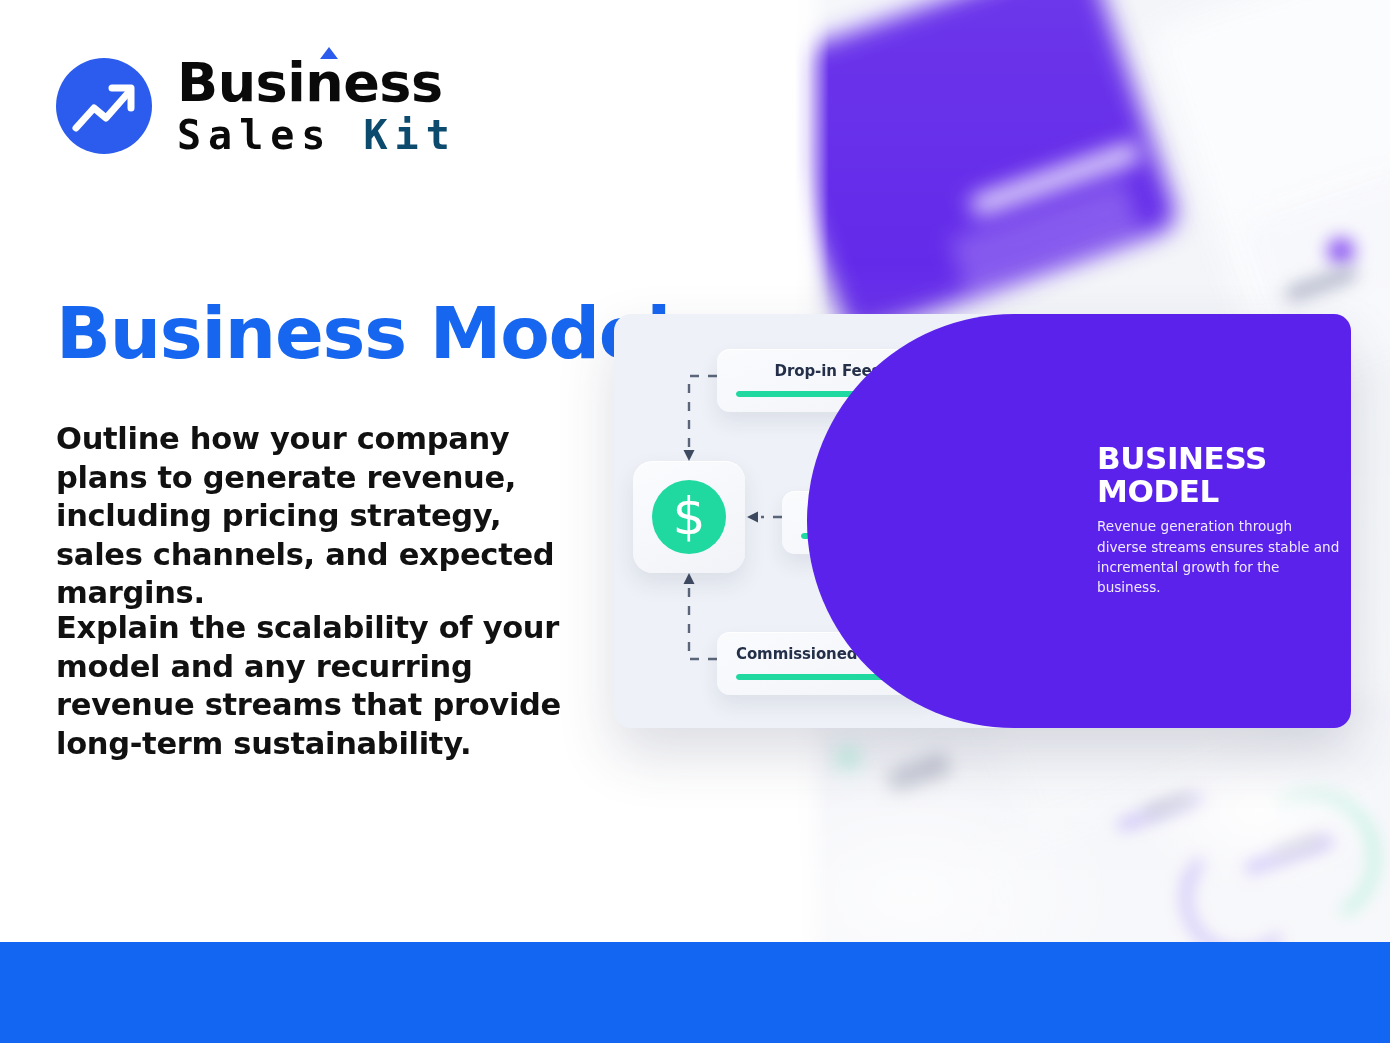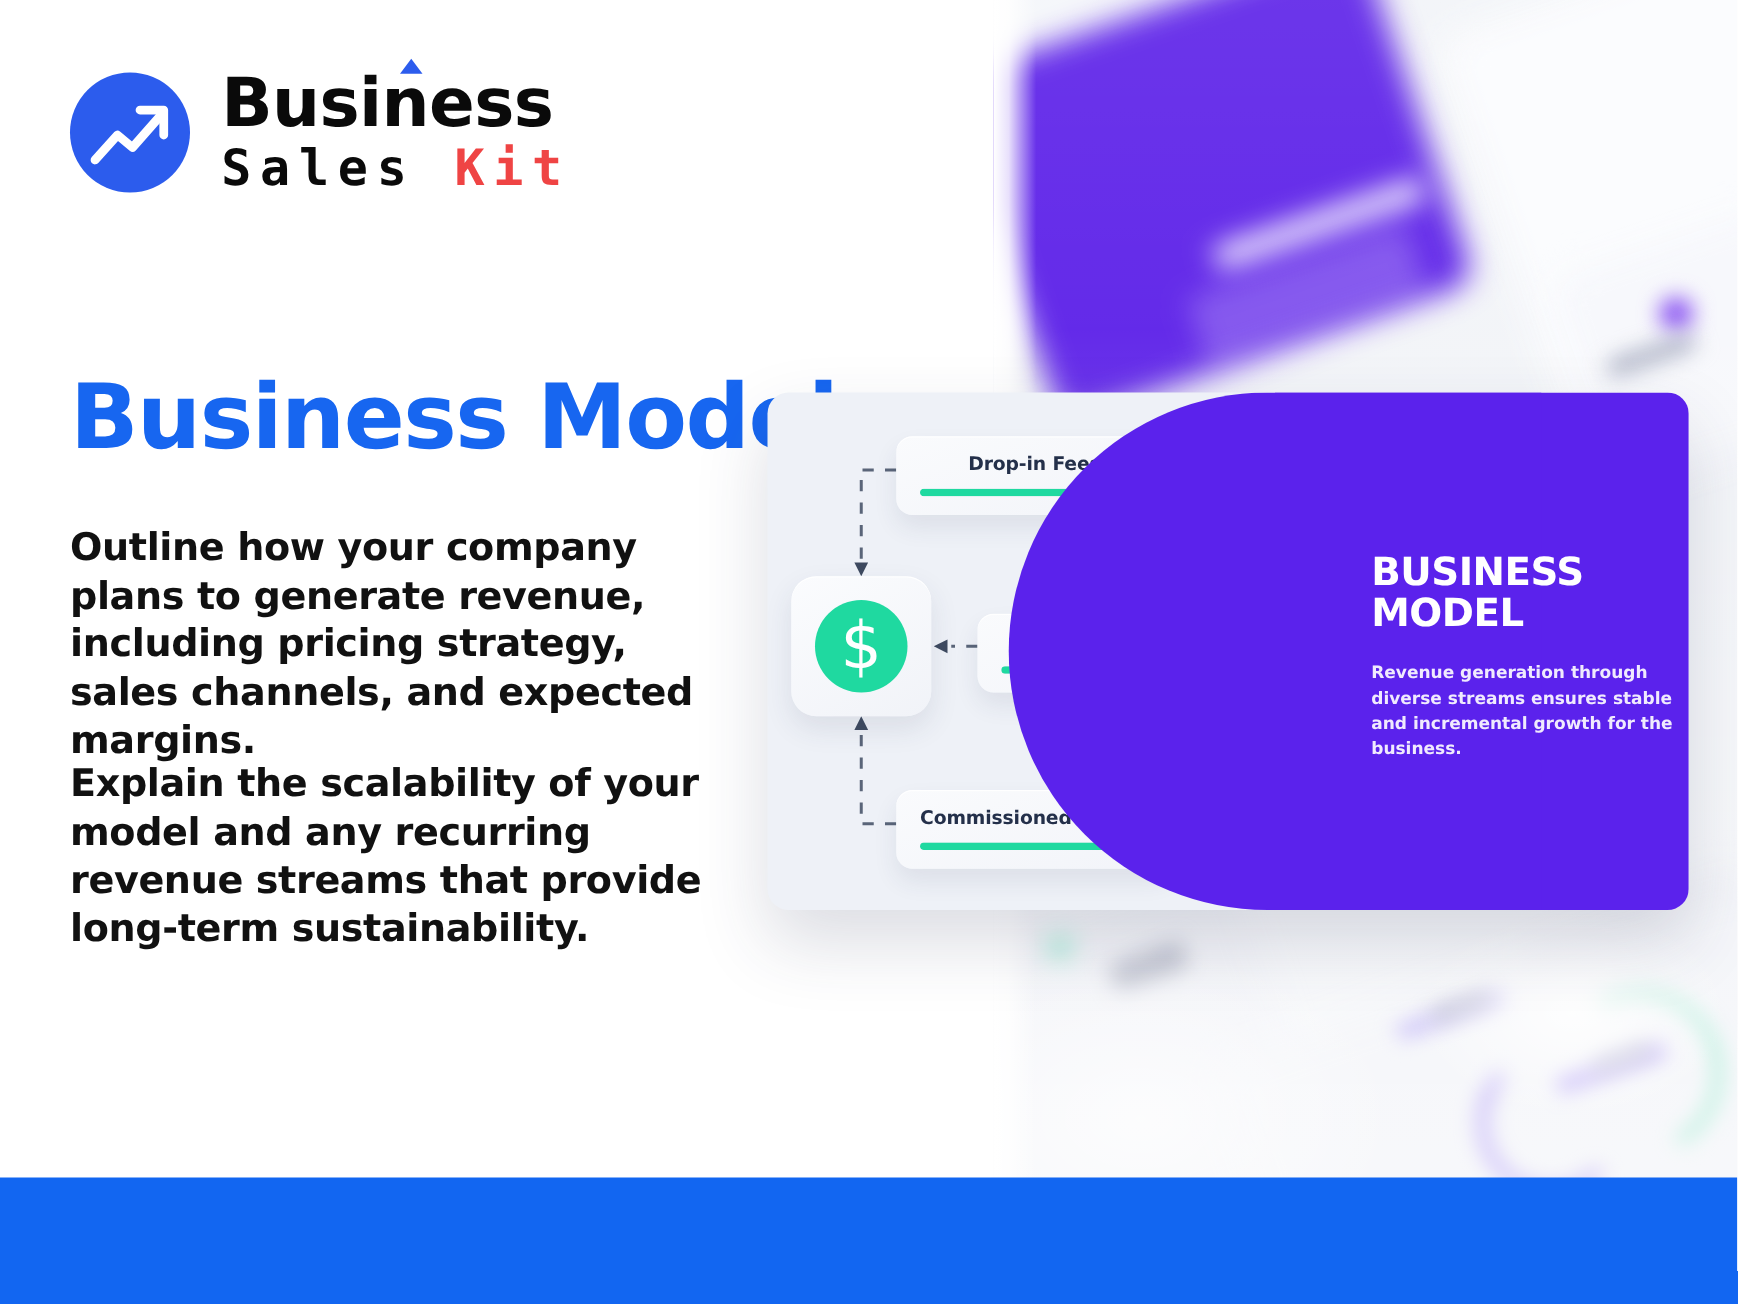--- a/index.html
+++ b/index.html
@@ -116,21 +116,21 @@
     width:0; height:0;
     border-left:9px solid transparent; border-right:9px solid transparent;
     border-bottom:12px solid #2c5ced;
   }
   .logo-line2 {
     font-family:"DejaVu Sans Mono", monospace;
     font-weight:700; font-size:40px; line-height:1.05;
     letter-spacing:7px; color:#0a0a0a; margin-top:4px;
     white-space:nowrap;
   }
-  .logo-kit { color:#ef4444; }
+  .logo-kit { color:#0c4a6e; }
 
   
   .headline {
     position:absolute; left:56px; top:296px; z-index:6;
     font-family:"DejaVu Sans", sans-serif;
     font-weight:700; font-size:72px; line-height:1.05;
     color:#1766f0; letter-spacing:-1.2px;
   }
   .para {
     position:absolute; left:56px; z-index:6;
@@ -166,23 +166,23 @@
     background:#5b22ec;
     border-radius:213px 0 0 213px;
   }
   .purple-text { position:absolute; left:77px; top:128px; width:248px; z-index:2; }
   .purple-title {
     font-family:"DejaVu Sans", sans-serif;
     font-weight:700; font-size:31px; line-height:1.07;
     color:#ffffff; letter-spacing:-.4px;
   }
   .purple-desc {
-    margin-top:20px;
-    font-family:"DejaVu Sans", sans-serif;
-    font-weight:700; font-size:13.6px; line-height:1.5;
+    margin-top:8px;
+    font-family:"DejaVu Sans", sans-serif;
+    font-weight:400; font-size:13.6px; line-height:1.5;
     color:#f0eafe;
   }
 
   
   .diagram { position:absolute; left:0; top:0; width:420px; height:414px; }
   .diagram svg { position:absolute; left:0; top:0; }
 
   .hub {
     position:absolute; left:19px; top:147px;
     width:112px; height:112px;

